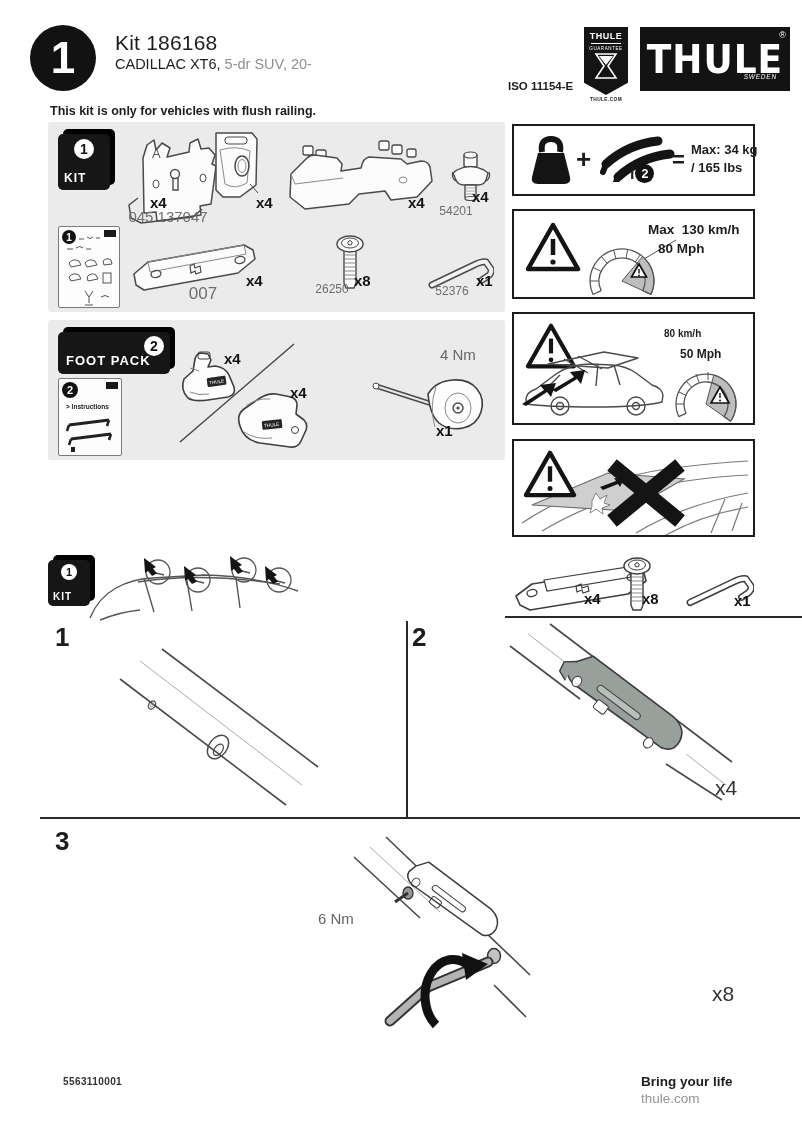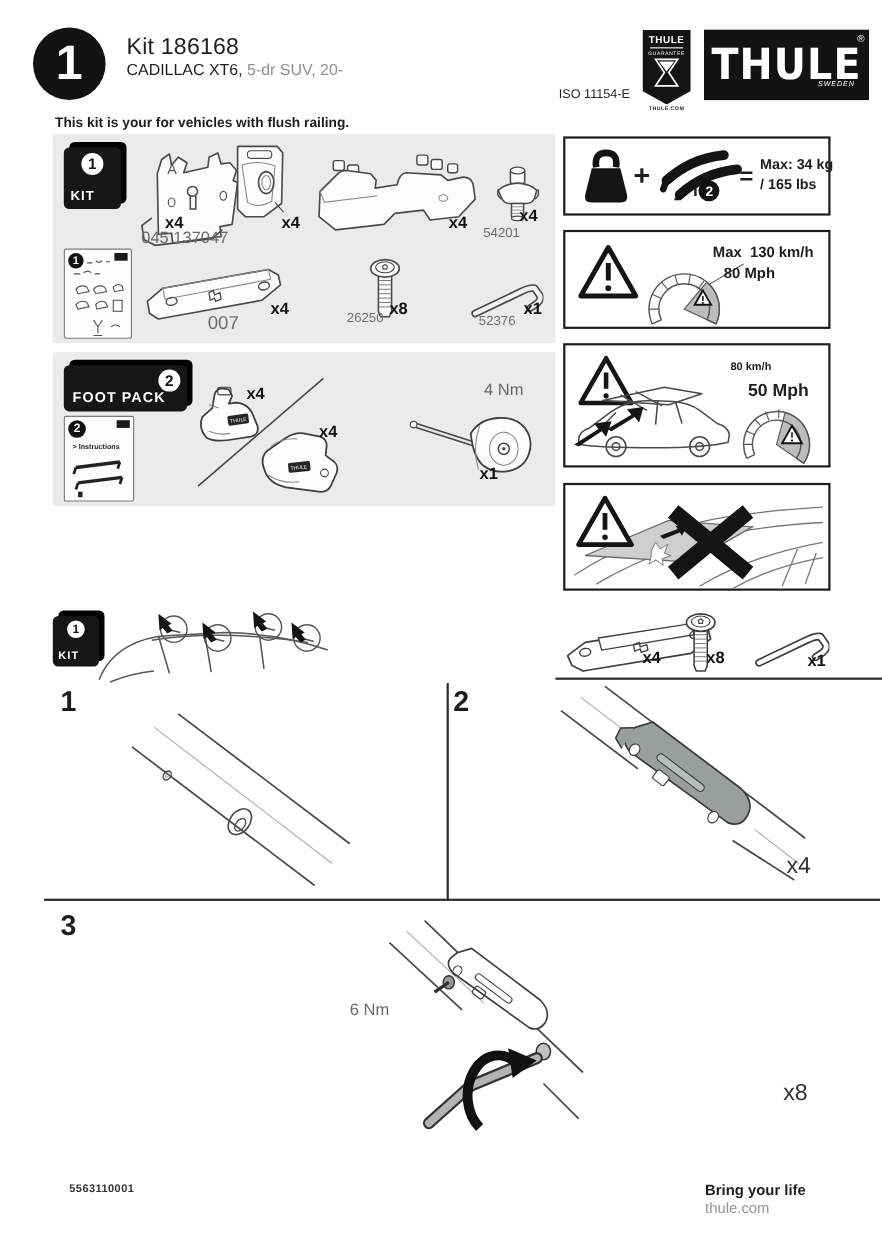--- a/index.html
+++ b/index.html
@@ -6,21 +6,21 @@
 html,body{background:#fff}
 body{font-family:"Liberation Sans",sans-serif;color:#1d1d1d;-webkit-font-smoothing:antialiased}
 .page{position:relative;width:802px;height:1134px;background:#fff;overflow:hidden}
 .abs{position:absolute}
 
 .num-circle-big{width:66px;height:66px;border-radius:50%;background:#121212;color:#fff;display:flex;align-items:center;justify-content:center;font-size:44px;font-weight:bold}
 .title{font-size:21px;font-weight:normal;letter-spacing:.2px}
 .subtitle{font-size:14.5px}
 .subtitle .b{font-weight:normal}
 .subtitle .r{color:#8f8f8f;margin-left:4px}
-.iso{font-size:11.5px;font-weight:normal}
+.iso{font-size:11.5px;font-weight:bold}
 .intro{font-size:12.5px;font-weight:bold}
 
 .logo-box{background:#131313;display:flex;align-items:center;justify-content:center}
 .logo-word{color:#fff;font-weight:bold;font-size:36px;letter-spacing:1px;font-family:"DejaVu Sans",sans-serif;transform:scaleY(1.08)}
 .logo-reg{position:absolute;top:3px;right:4px;color:#fff;font-size:9px}
 .logo-sweden{position:absolute;bottom:11px;right:13px;color:#fff;font-size:6.5px;font-style:italic;letter-spacing:.8px}
 
 .g-badge{background:#141414;clip-path:polygon(0 0,100% 0,100% 82%,50% 100%,0 82%);color:#fff;text-align:center}
 .g-title{font-size:9px;font-weight:bold;letter-spacing:.5px;margin-top:4px}
 .g-line{height:1px;background:#fff;margin:2px 7px}
@@ -81,21 +81,21 @@
     </svg>
   </div>
   <div class="abs g-site" style="left:579px;top:97px;width:54px">THULE.COM</div>
 
   <div class="abs logo-box" style="left:640px;top:27px;width:150px;height:64px">
     <div class="logo-word">THULE</div>
     <div class="logo-reg">®</div>
     <div class="logo-sweden">SWEDEN</div>
   </div>
 
-  <div class="abs intro" style="left:50px;top:104px">This kit is your for vehicles with flush railing.</div>
+  <div class="abs intro" style="left:50px;top:104px">This kit is only for vehicles with flush railing.</div>
 
   <div class="gray-box" style="left:48px;top:122px;width:457px;height:190px">
     <div class="badge3d" style="left:10px;top:12px;width:52px;height:56px">
       <div class="badge-num" style="left:16px;top:5px;width:20px;height:20px;font-size:14px">1</div>
       <div class="badge-label" style="left:6px;bottom:5px;font-size:12px">KIT</div>
     </div>
 
     <svg class="abs" style="left:65px;top:10px" width="125" height="95" viewBox="0 0 125 95">
       <path d="M30,26 l4,-13 7,-5 2,10 6,-7 8,5 -3,9 22,-5 1,-9 8,-4 3,10 8,-1 6,7 -3,9 4,2 -5,38 -11,2 1,9 -44,6 -1,-9 -12,1 z" fill="#fcfcfc" stroke="#4a4a4a" stroke-width="1.5" stroke-linejoin="round"></path>
       <ellipse cx="43" cy="52" rx="3" ry="4" fill="none" stroke="#4a4a4a"></ellipse>
@@ -304,21 +304,21 @@
         <circle cx="118" cy="66" r="9"></circle>
           <circle cx="118" cy="66" r="3.5"></circle>
         <path d="M42,35 l-12,12 M80,24 l-2,22 M96,25 l6,20"></path>
         <path d="M30,24 l56,-12 34,6 -30,10 z"></path>
         <path d="M46,19 l24,14 M60,16 l24,13"></path>
       </g>
       <path d="M4,64 l22,-14 -4,-5 16,-2 -5,14 -4,-5 -21,14 z" fill="#141414"></path>
       <path d="M34,50 l22,-13 -4,-5 15,-2 -4,14 -4,-5 -21,13 z" fill="#141414"></path>
     </svg>
     <div class="ib-text" style="left:150px;top:14px;font-size:10px">80 km/h</div>
-    <div class="ib-text" style="left:166px;top:33px;font-size:16px">50 Mph</div>
+    <div class="ib-text" style="left:166px;top:33px;font-size:12px">50 Mph</div>
     <svg class="abs" style="left:158px;top:42px" width="84" height="68" viewBox="0 0 84 68">
       <path d="M34,48 L41.8,19 A30,30 0 0 1 58.6,65.2 Z" fill="#bdbdbd" stroke="#555" stroke-width="1"></path>
       <path d="M6.8,60.7 A30,30 0 1 1 58.6,65.2" fill="none" stroke="#555" stroke-width="1.3"></path>
       <path d="M14.1,57.3 A22,22 0 1 1 52,60.6" fill="none" stroke="#555" stroke-width="1.3"></path>
       <path d="M6.8,60.7 L14.1,57.3 M58.6,65.2 L52,60.6" stroke="#555" stroke-width="1.3"></path>
       <g stroke="#555" stroke-width="1">
         <path d="M4,48 L12,48 M7,36 L14.5,39.5 M14,25 L19.5,31 M24,18 L27,26 M36,16 L36,24"></path>
       </g>
       <path d="M48,31 l9,16 h-18 z" fill="#fff" stroke="#111" stroke-width="1.7"></path>
       <path d="M48,37 l0,5" stroke="#111" stroke-width="1.4"></path>

